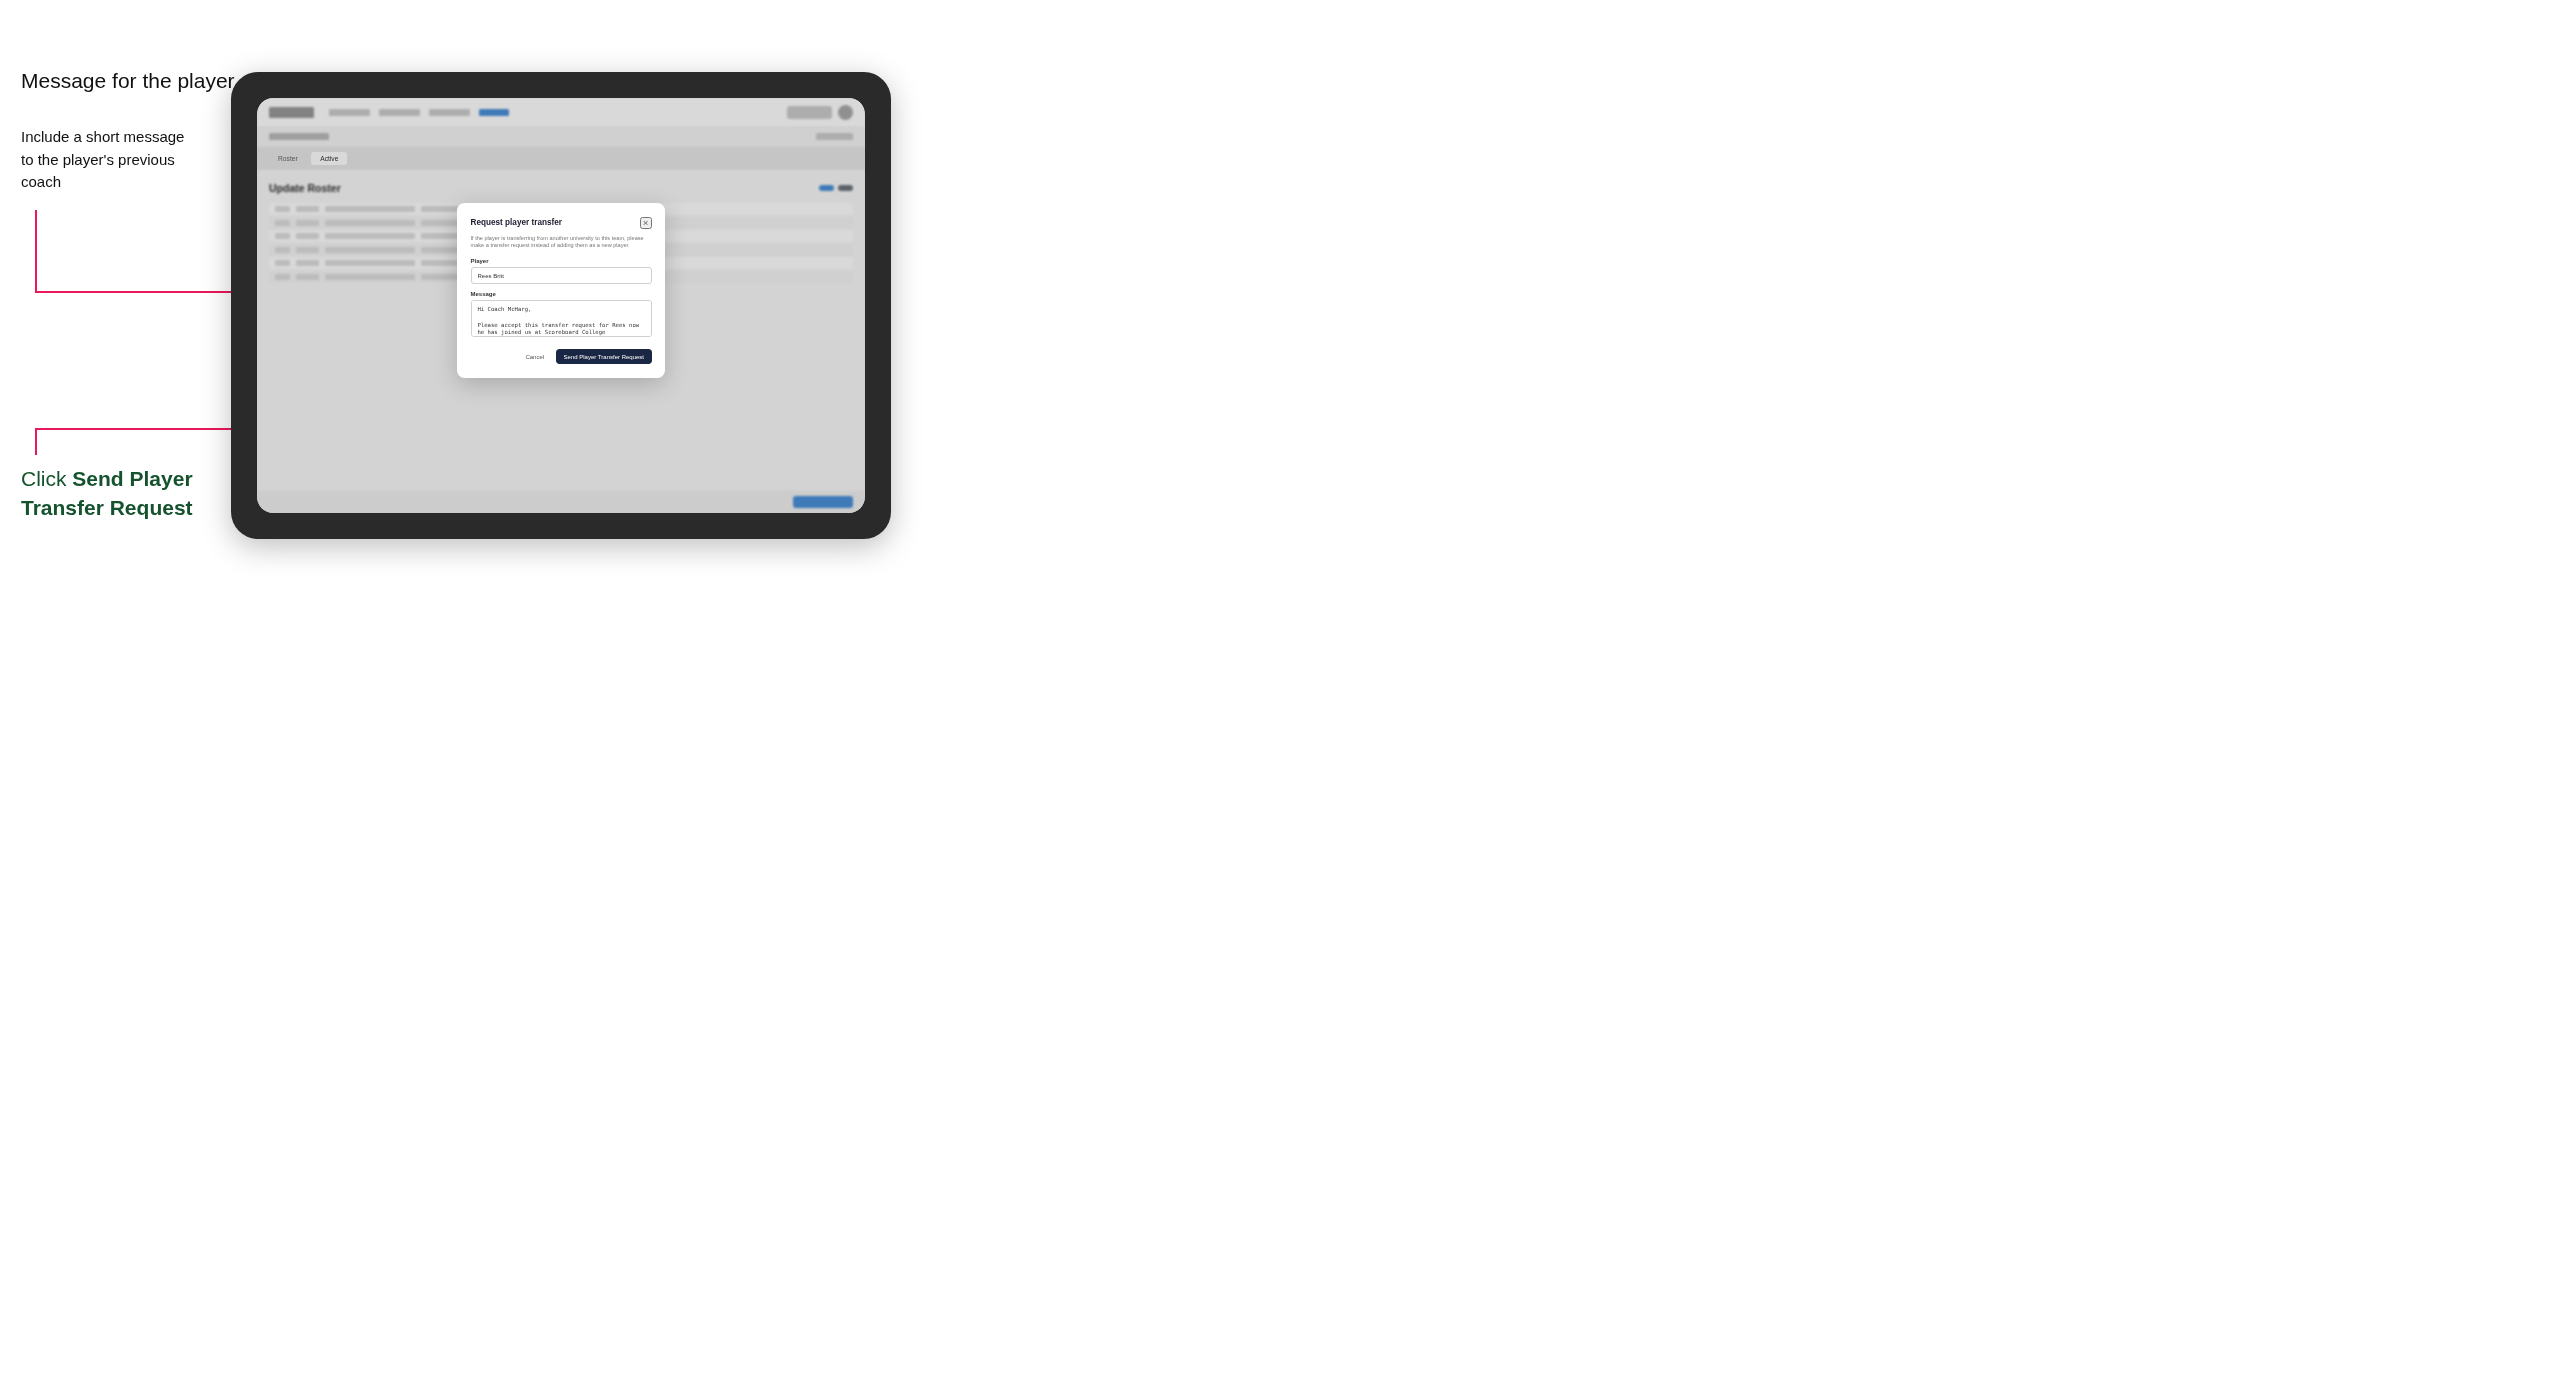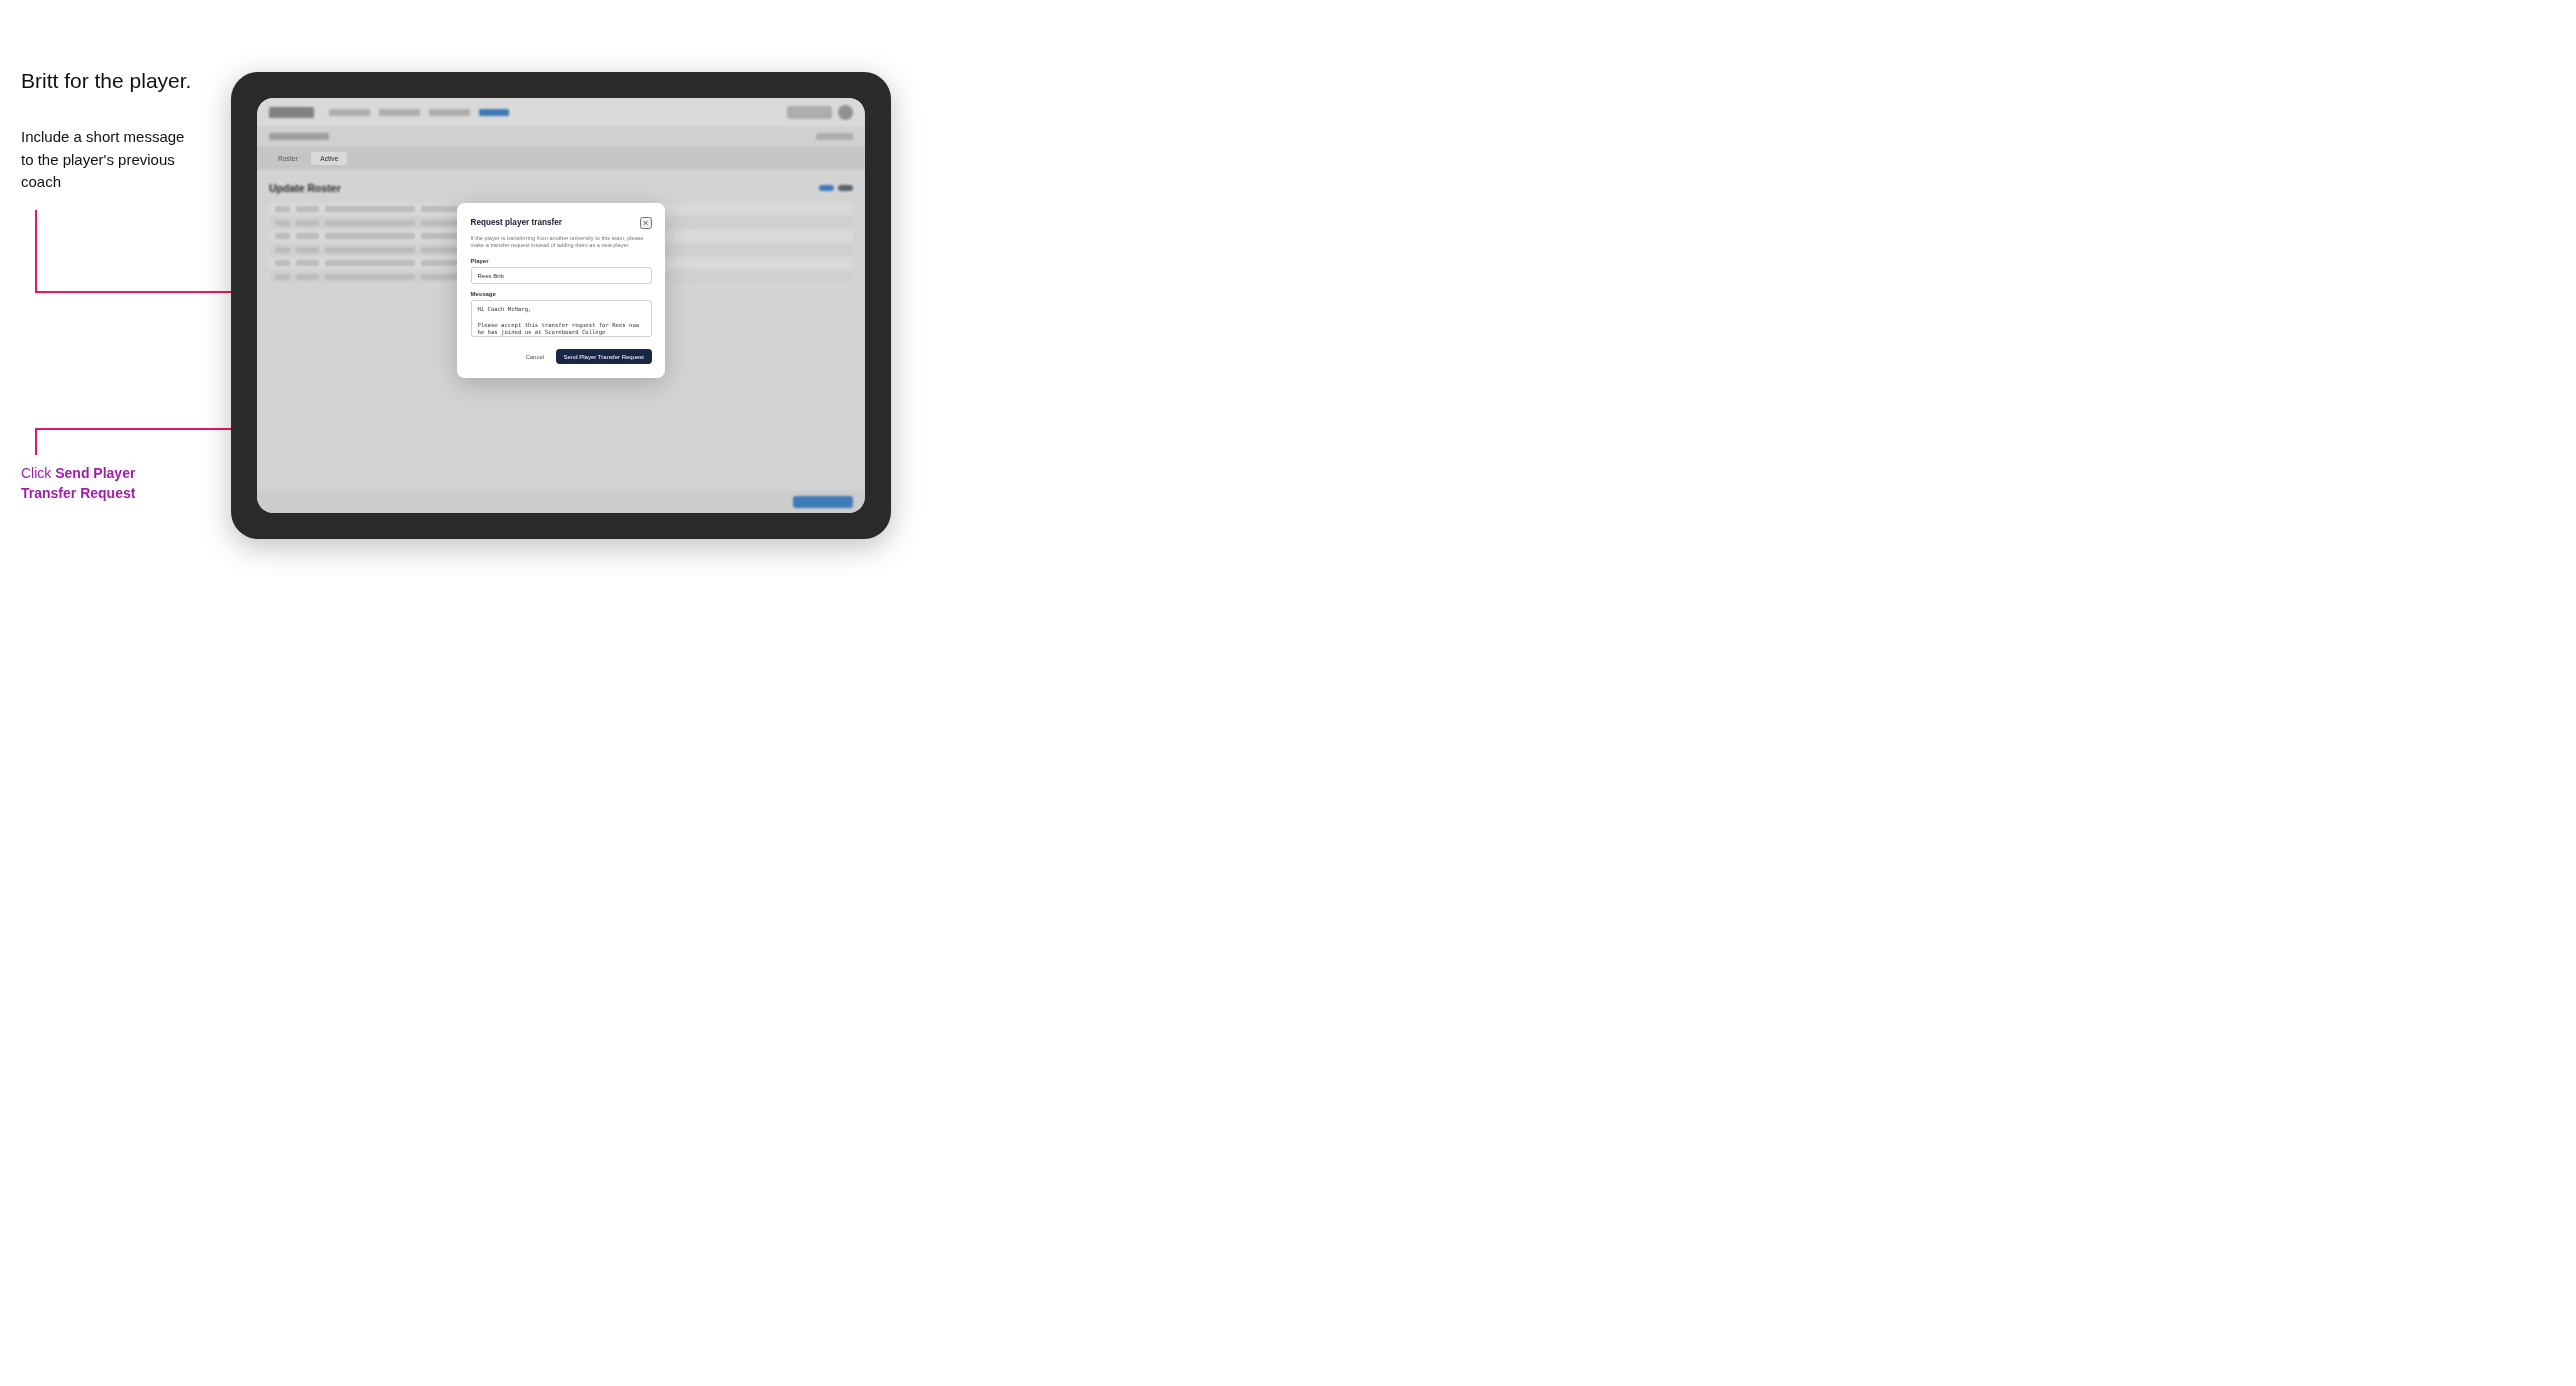--- a/index.html
+++ b/index.html
@@ -29,22 +29,22 @@
       font-size: 15px;
       color: #111;
       line-height: 1.5;
       max-width: 195px;
     }
 
     .annotation-click {
       position: absolute;
       left: 21px;
       top: 464px;
-      font-size: 14px;
-      color: #a21caf;
+      font-size: 21px;
+      color: #14532d;
       line-height: 1.4;
       max-width: 210px;
     }
     .annotation-click strong {
       font-weight: 700;
     }
 
     
     .arrow-line-1 {
       position: absolute;
@@ -415,21 +415,21 @@
       border: none;
       border-radius: 3.7px;
       cursor: pointer;
       padding: 4.5px 7.5px;
       font-weight: 500;
     }
   </style>
 </head>
 <body>
 
-<div class="annotation-search">Britt for the player.</div>
+<div class="annotation-search">Message for the player.</div>
 
 <div class="annotation-message">
   <span style="white-space: pre-line;">Include a short message
 to the player's previous
 coach</span>
 </div>
 
 <div class="annotation-click">
   <span>Click </span><strong style="white-space: pre-line;">Send Player
 Transfer Request</strong>

